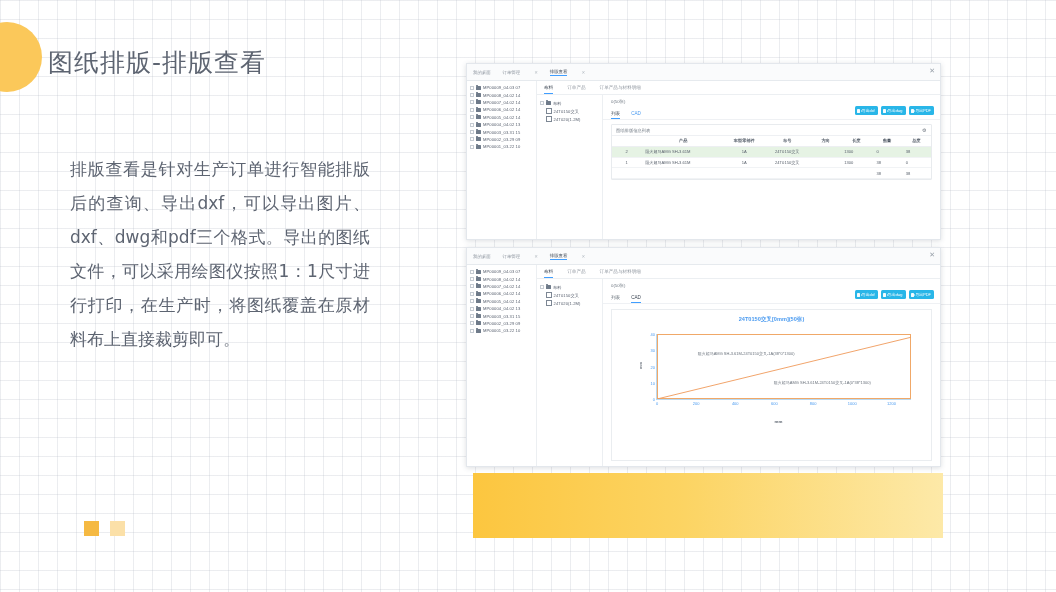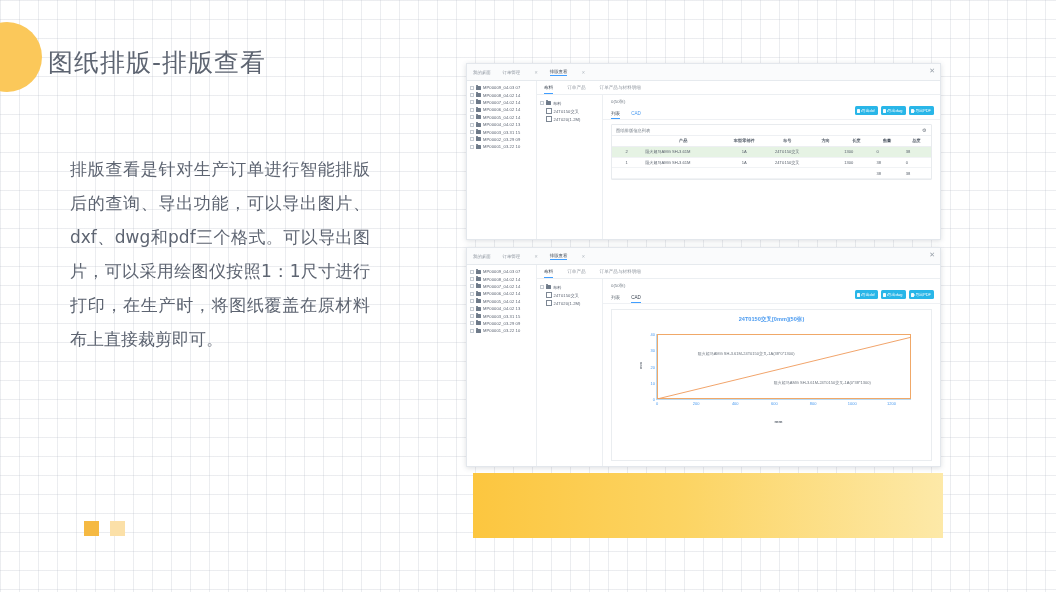--- a/index.html
+++ b/index.html
@@ -200,21 +200,21 @@
 </head>
 <body>
 
 <div class="grid-bg"></div>
 <div class="deco-circle"></div>
 <div class="deco-sq a"></div>
 <div class="deco-sq b"></div>
 <div class="deco-bar"></div>
 
 <div class="page-title">图纸排版-排版查看</div>
-<div class="body-copy">排版查看是针对生产订单进行智能排版后的查询、导出功能，可以导出图片、dxf、dwg和pdf三个格式。可以导出图片，可以采用绘图仪按照1：1尺寸进行打印，在生产时，将图纸覆盖在原材料布上直接裁剪即可。</div>
+<div class="body-copy">排版查看是针对生产订单进行智能排版后的查询、导出dxf，可以导出图片、dxf、dwg和pdf三个格式。导出的图纸文件，可以采用绘图仪按照1：1尺寸进行打印，在生产时，将图纸覆盖在原材料布上直接裁剪即可。</div>
 
 <div class="shot shot-a">
   <div class="win-tabs">
     <span class="t">我的桌面</span>
     <span class="t">订单管理</span>
     <span class="x">✕</span>
     <span class="t active">排版查看</span>
     <span class="x">✕</span>
     <span class="win-close">✕</span>
   </div>

